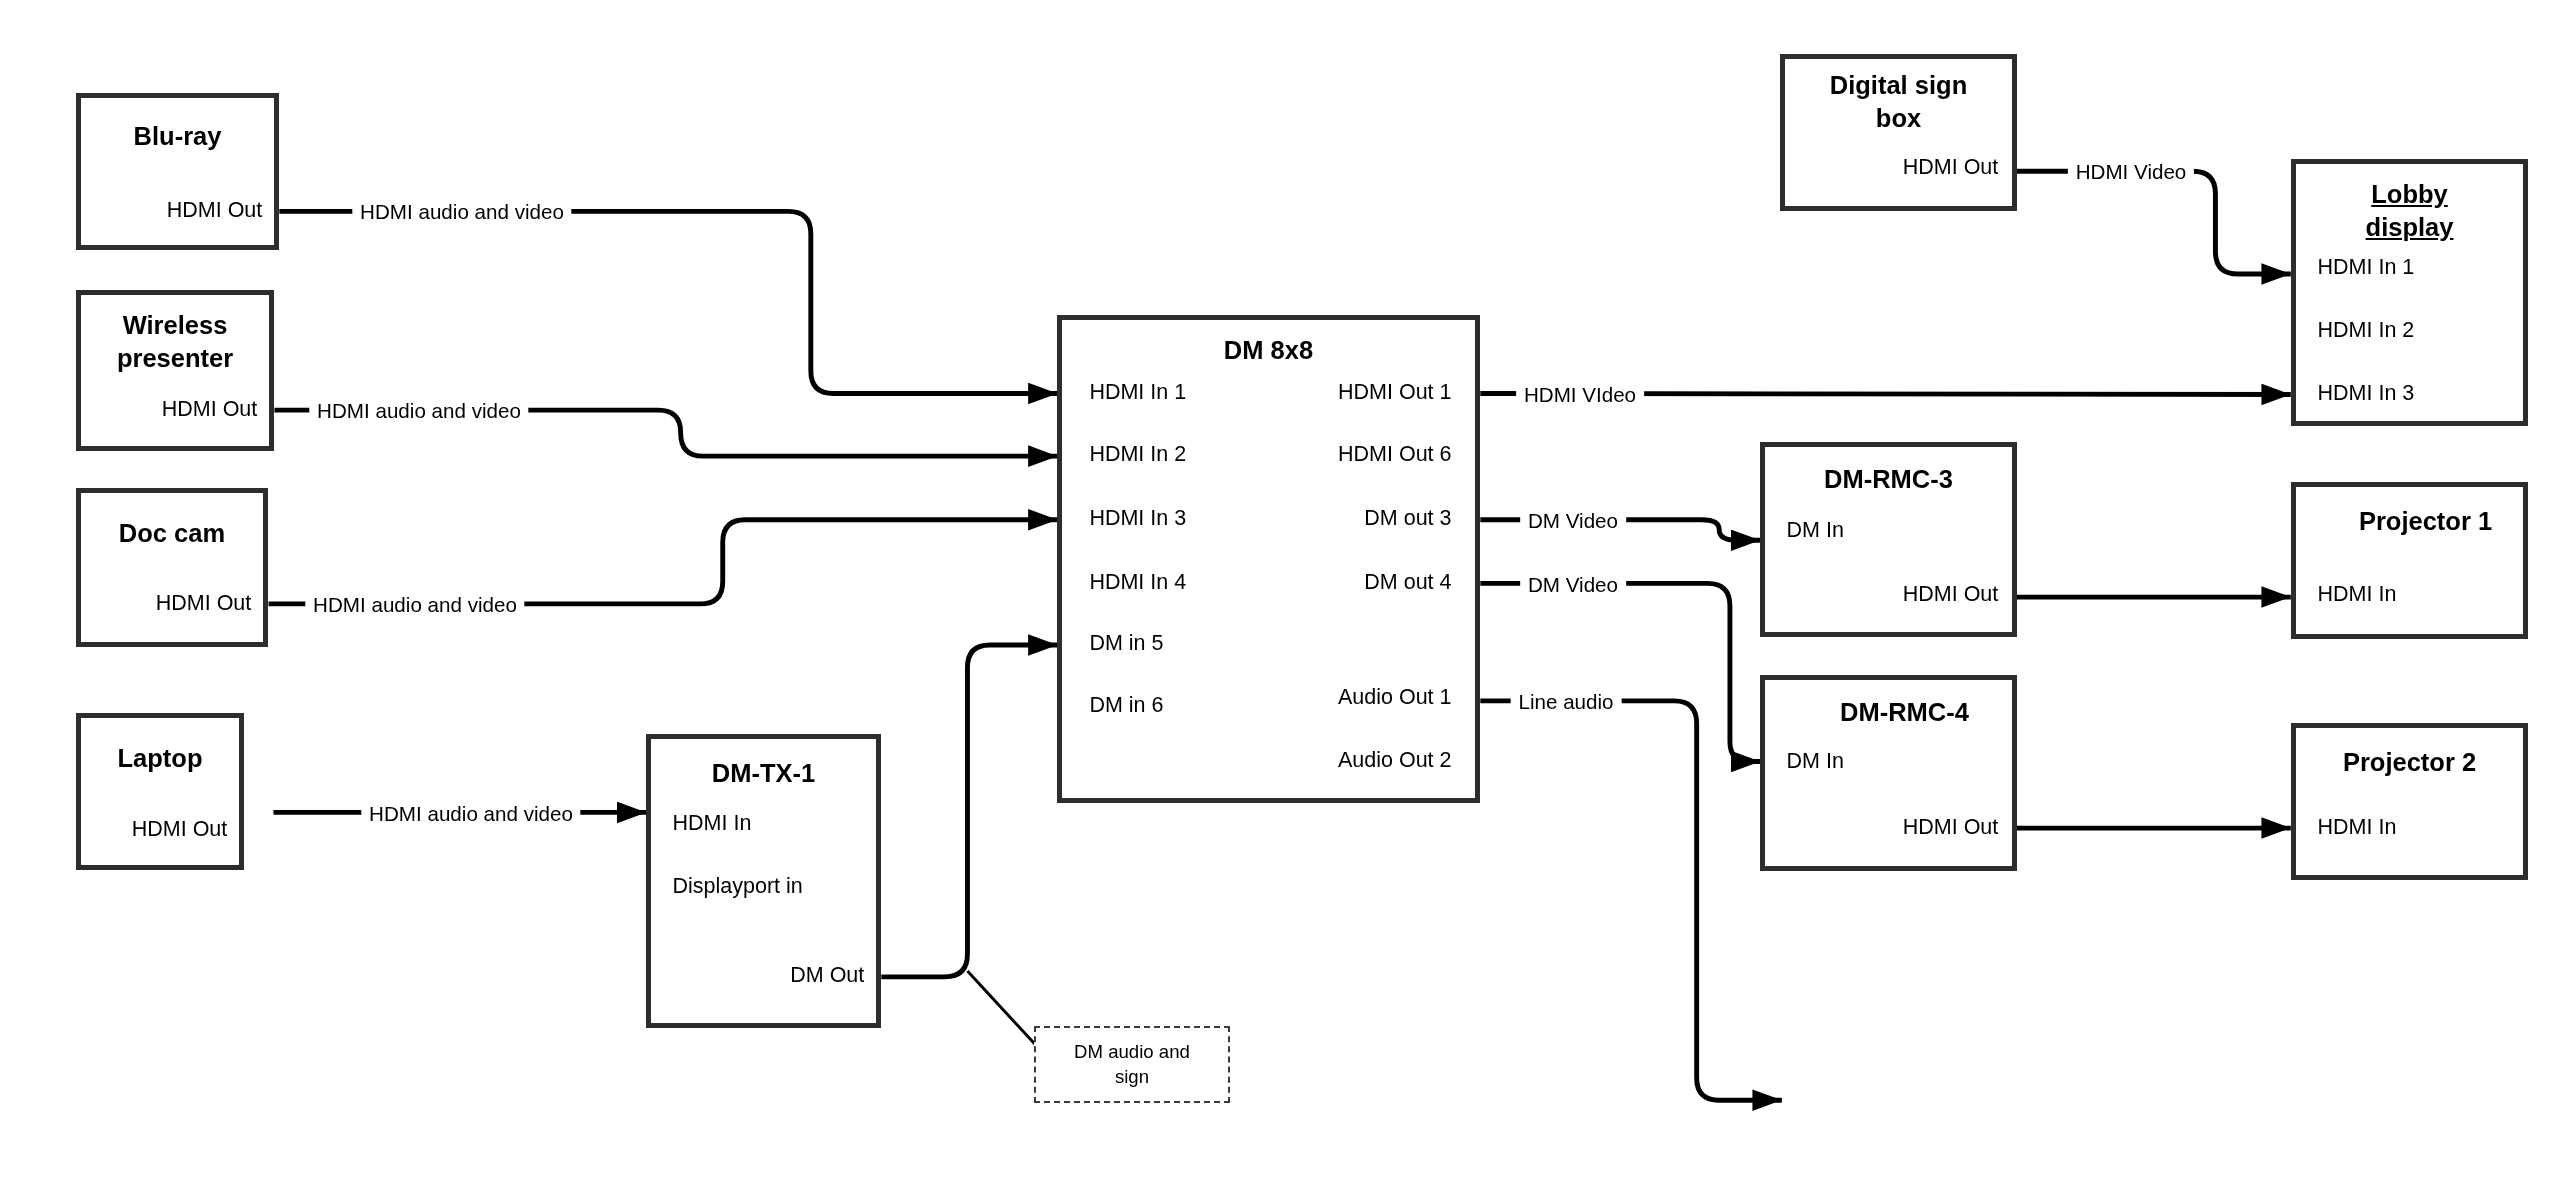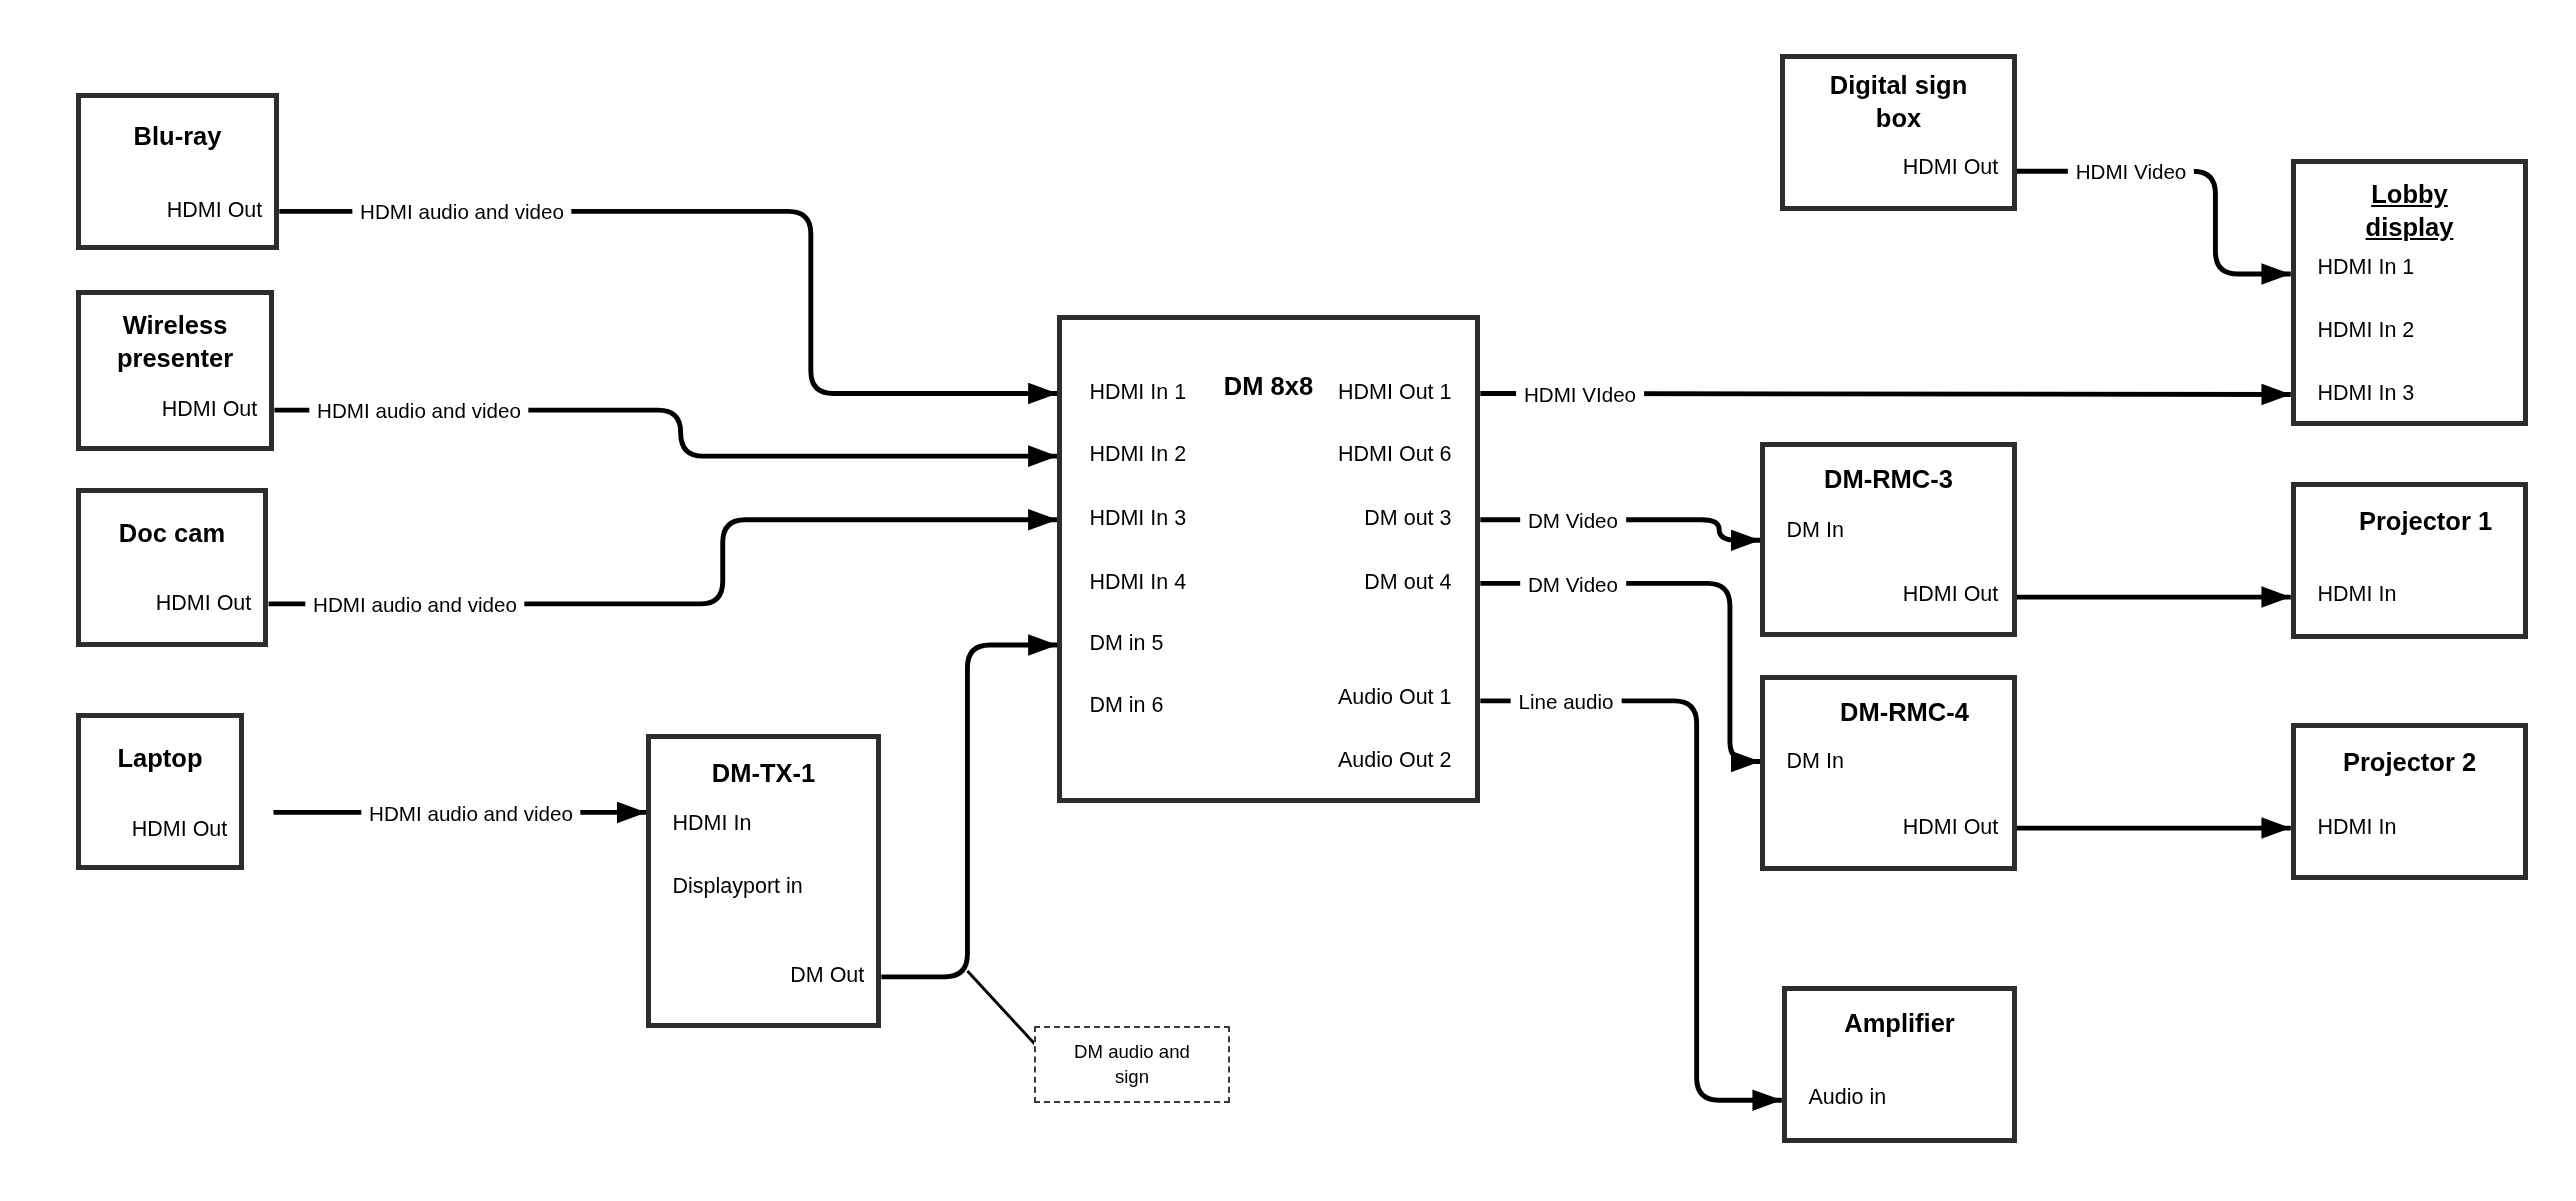--- a/index.html
+++ b/index.html
@@ -127,21 +127,21 @@
   </div>
 
   <div class="node" style="left:646px; top:734px; width:235px; height:294px;">
     <div class="title" style="top:17.6px;">DM-TX-1</div>
     <div class="port left" style="top:71px; left:21.5px;">HDMI In</div>
     <div class="port left" style="top:134px; left:21.5px;">Displayport in</div>
     <div class="port right" style="top:223px; right:11.7px;">DM Out</div>
   </div>
 
   <div class="node" style="left:1057px; top:315px; width:423px; height:488px;">
-    <div class="title" style="top:13.7px;margin-top:36px;">DM 8x8</div>
+    <div class="title" style="top:13.7px;">DM 8x8</div>
     <div class="port left" style="top:59px;  left:27.4px;">HDMI In 1</div>
     <div class="port left" style="top:121px; left:27.4px;">HDMI In 2</div>
     <div class="port left" style="top:185px; left:27.4px;">HDMI In 3</div>
     <div class="port left" style="top:249px; left:27.4px;">HDMI In 4</div>
     <div class="port left" style="top:310px; left:27.4px;">DM in 5</div>
     <div class="port left" style="top:372px; left:27.4px;">DM in 6</div>
     <div class="port right" style="top:59px;  right:23.5px;">HDMI Out 1</div>
     <div class="port right" style="top:121px; right:23.5px;">HDMI Out 6</div>
     <div class="port right" style="top:185px; right:23.5px;">DM out 3</div>
     <div class="port right" style="top:249px; right:23.5px;">DM out 4</div>
@@ -178,24 +178,20 @@
     <div class="title" style="top:15.7px;margin-left:16px;">DM-RMC-4</div>
     <div class="port left" style="top:68px;  left:21.5px;">DM In</div>
     <div class="port right" style="top:134px; right:13.7px;">HDMI Out</div>
   </div>
 
   <div class="node" style="left:2291px; top:723px; width:237px; height:157px;">
     <div class="title" style="top:17.6px;">Projector 2</div>
     <div class="port left" style="top:86px; left:21.5px;">HDMI In</div>
   </div>
 
-  <div class="node" style="left:1782px; top:986px; width:235px; height:157px;">
-    <div class="title" style="top:15.7px;">Amplifier</div>
-    <div class="port left" style="top:93px; left:21.5px;">Audio in</div>
-  </div>
 
   <div class="wlabel" style="left:462px;  top:212px;">HDMI audio and video</div>
   <div class="wlabel" style="left:419px;  top:411px;">HDMI audio and video</div>
   <div class="wlabel" style="left:415px;  top:605px;">HDMI audio and video</div>
   <div class="wlabel" style="left:471px;  top:814px;">HDMI audio and video</div>
   <div class="wlabel" style="left:1580px; top:395px;">HDMI VIdeo</div>
   <div class="wlabel" style="left:1573px; top:521px;">DM Video</div>
   <div class="wlabel" style="left:1573px; top:585px;">DM Video</div>
   <div class="wlabel" style="left:1566px; top:702px;">Line audio</div>
   <div class="wlabel" style="left:2131px; top:172px;">HDMI Video</div>

